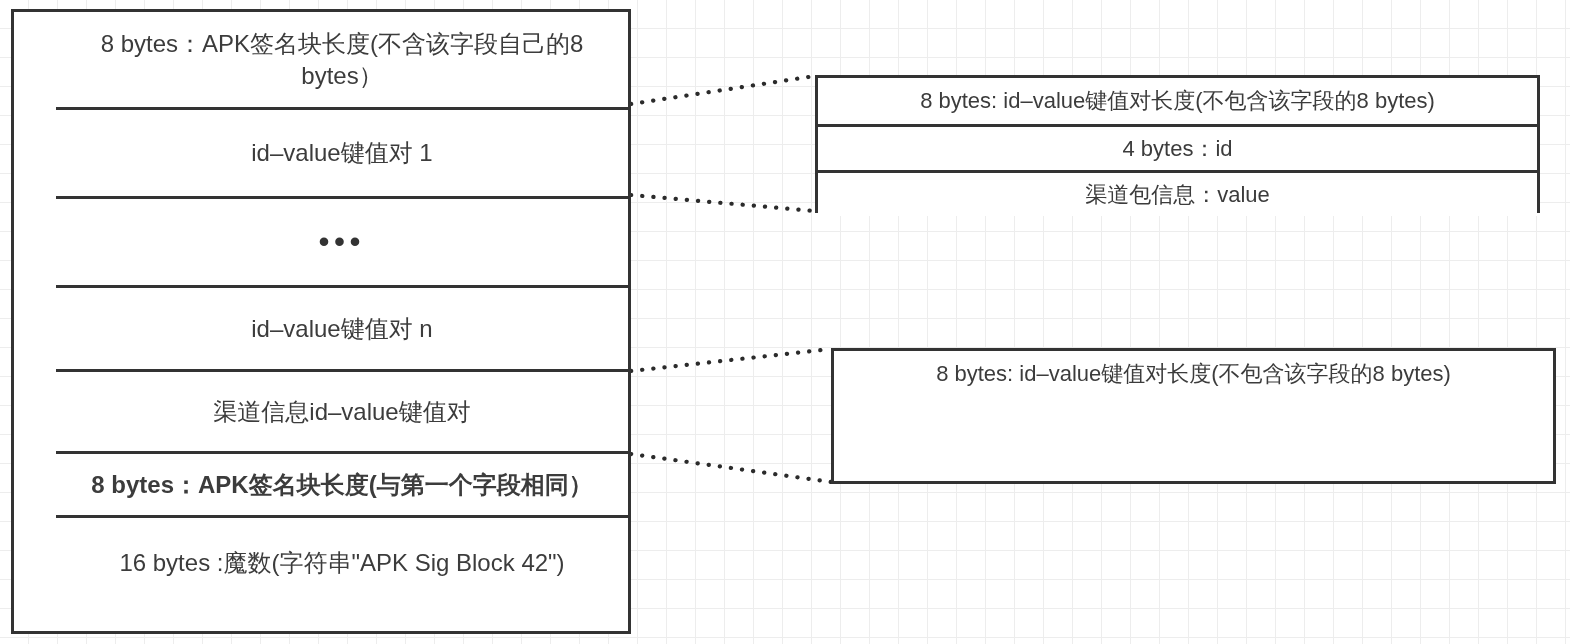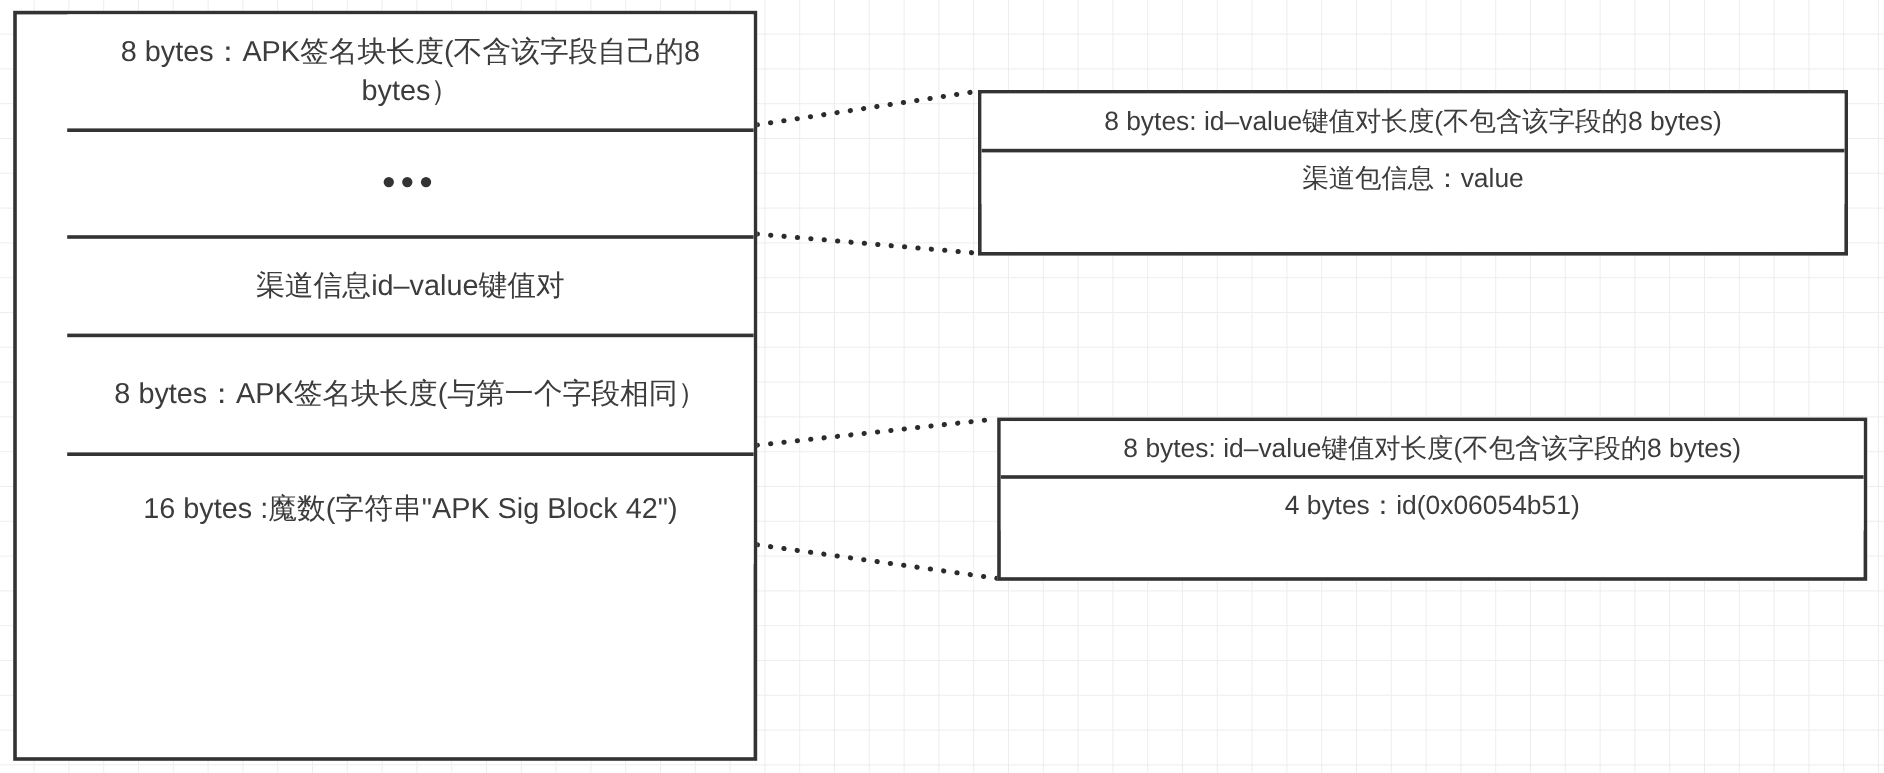--- a/index.html
+++ b/index.html
@@ -73,21 +73,21 @@
   }
   #left-block .row {
     font-size: 24px;
     margin-left: 42px;
   }
   #left-block .r0 { height: 95px; }
   #left-block .r1 { height: 89px; }
   #left-block .r2 { height: 89px; }
   #left-block .r3 { height: 84px; }
   #left-block .r4 { height: 82px; }
-  #left-block .r5 { height: 99px; }
+  #left-block .r5 { height: 64px; font-weight: bold; }
   #left-block .r6 { height: 93px; }
 
   .dots {
     display: inline-block;
     letter-spacing: 5px;
     font-size: 30px;
     font-weight: 700;
     color: #333333;
     line-height: 1;
   }
@@ -118,45 +118,51 @@
     <path class="conn" d="M 631,104 L 815,76"></path>
     <path class="conn" d="M 631,195 L 815,211"></path>
     <path class="conn" d="M 631,371 L 831,349"></path>
     <path class="conn" d="M 631,454 L 831,482"></path>
   </svg>
 
   <div id="left-block" class="block">
     <div class="row r0">
       <span>8 bytes：APK签名块长度(不含该字段自己的8 bytes）</span>
     </div>
+    <div class="row r1">
+      <span>id–value键值对 1</span>
+    </div>
     <div class="row r2">
       <span class="dots">•••</span>
+    </div>
+    <div class="row r3">
+      <span>id–value键值对 n</span>
     </div>
     <div class="row r4">
       <span>渠道信息id–value键值对</span>
     </div>
     <div class="row r5">
       <span>8 bytes：APK签名块长度(与第一个字段相同）</span>
     </div>
     <div class="row r6">
       <span>16 bytes :魔数(字符串"APK Sig Block 42")</span>
     </div>
   </div>
 
   <div id="detail-block-1" class="block">
     <div class="row">
       <span>8 bytes: id–value键值对长度(不包含该字段的8 bytes)</span>
     </div>
     <div class="row">
+      <span>4 bytes：id</span>
+    </div>
+    <div class="row">
       <span>渠道包信息：value</span>
     </div>
   </div>
 
   <div id="detail-block-2" class="block">
     <div class="row">
       <span>8 bytes: id–value键值对长度(不包含该字段的8 bytes)</span>
     </div>
-    <div class="row">
-      <span>4 bytes：id(0x06054b51)</span>
-    </div>
   </div>
 
 </div>
 
 </body></html>

